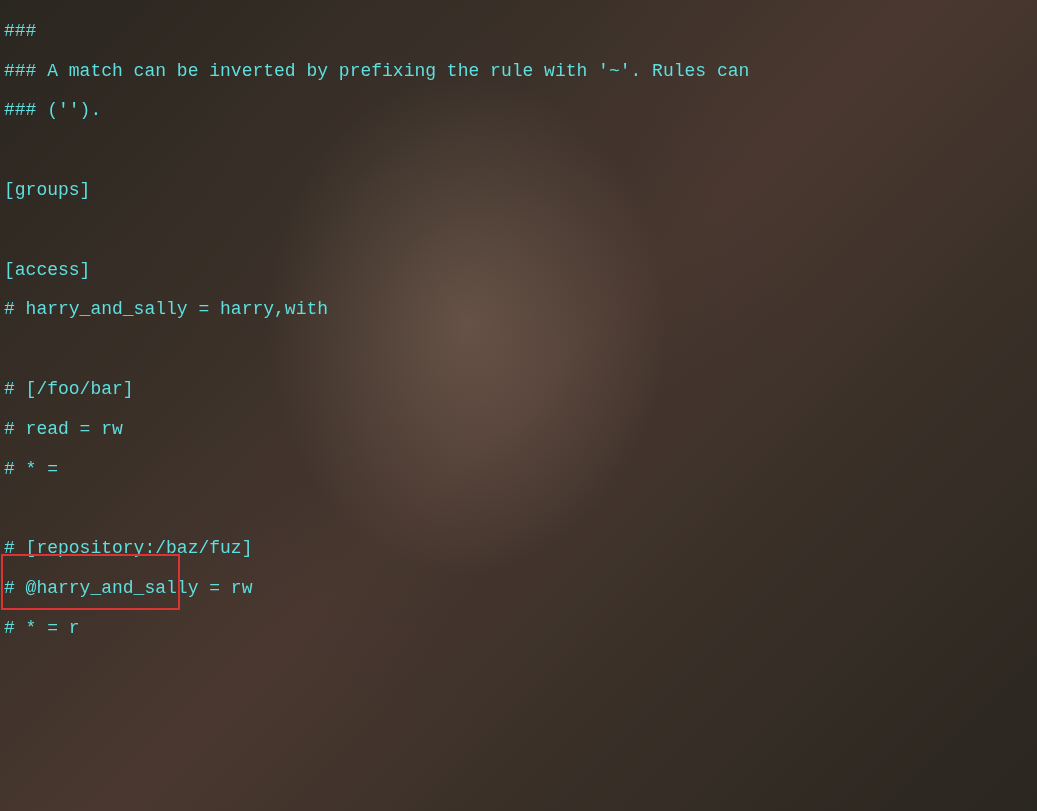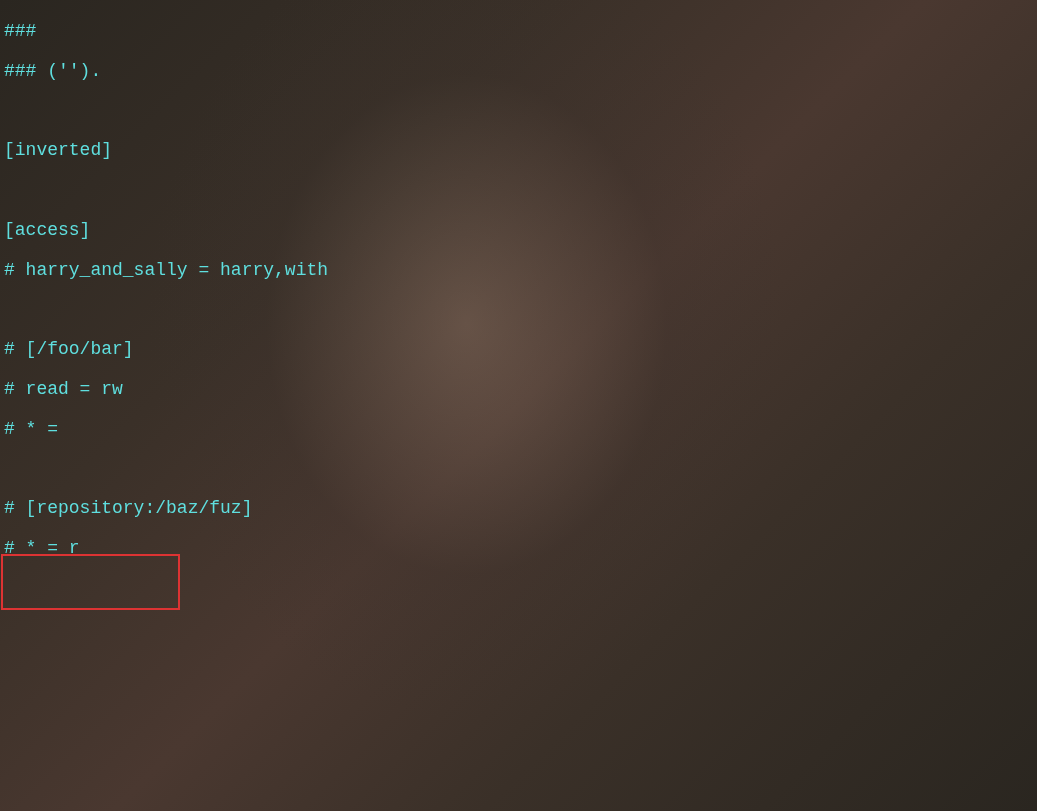--- a/index.html
+++ b/index.html
@@ -44,32 +44,34 @@
       pointer-events: none;
     }
   </style>
 </head>
 <body>
 
 <div class="bg-overlay"></div>
 
 <div class="terminal">
 <span class="line">###</span>
+<span class="line">### A match can be inverted by prefixing the rule with '~'. Rules can</span>
 <span class="line">### ('').</span>
 <span class="line"></span>
-<span class="line">[inverted]</span>
+<span class="line">[groups]</span>
 <span class="line"></span>
 <span class="line">[access]</span>
 <span class="line"># harry_and_sally = harry,with</span>
 <span class="line"></span>
 <span class="line"># [/foo/bar]</span>
 <span class="line"># read = rw</span>
 <span class="line"># * =</span>
 <span class="line"></span>
 <span class="line"># [repository:/baz/fuz]</span>
+<span class="line"># @harry_and_sally = rw</span>
 <span class="line"># * = r</span>
 
 
 
 
 
 
 
 
 

